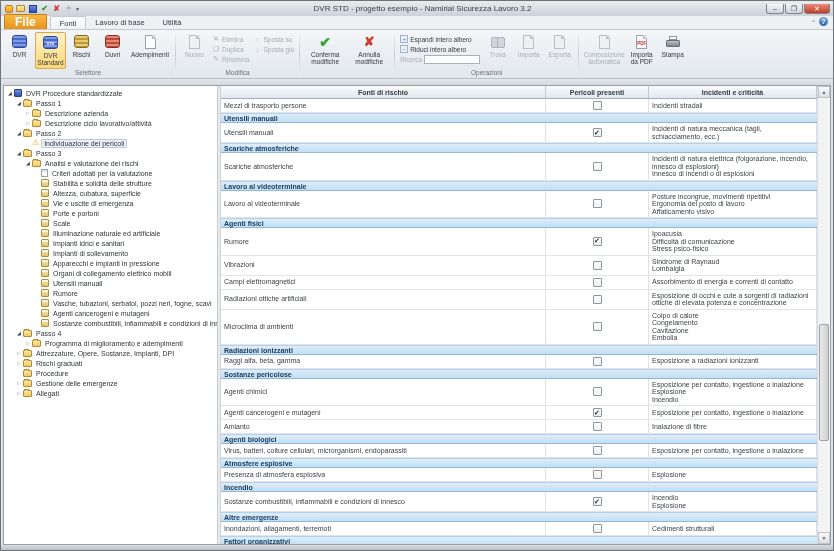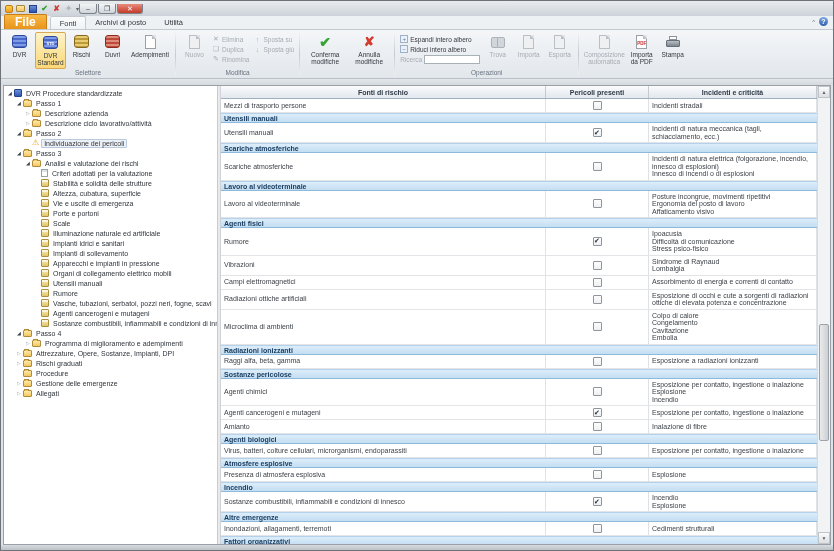--- a/index.html
+++ b/index.html
@@ -143,31 +143,32 @@
           <span class="i-open"></span>
         </span>
       <span class="qi">
           <span class="i-save"></span>
         </span>
       <span class="qi green">✔</span>
       <span class="qi red">✘</span>
       <span class="qi gray">✦</span>
       <span class="caret">▾</span>
     </div>
+    <div class="title">DVR STD - progetto esempio - Namirial Sicurezza Lavoro 3.2</div>
     <div class="winbtns">
       <div class="wbtn">–</div>
       <div class="wbtn">❐</div>
       <div class="wbtn close">✕</div>
     </div>
   </div>
 
   <div class="tabrow">
     <div class="filetab">File</div>
     <div class="tab active">Fonti</div>
-    <div class="tab">Archivi di posto</div>
+    <div class="tab">Lavoro di base</div>
     <div class="tab">Utilità</div>
     <div class="tabrow-right">
       <span class="caret-up">^</span>
       <span class="help">?</span>
     </div>
   </div>
 
   <div class="ribbon">
     <div class="rgroup">
       <div class="rcontent">

